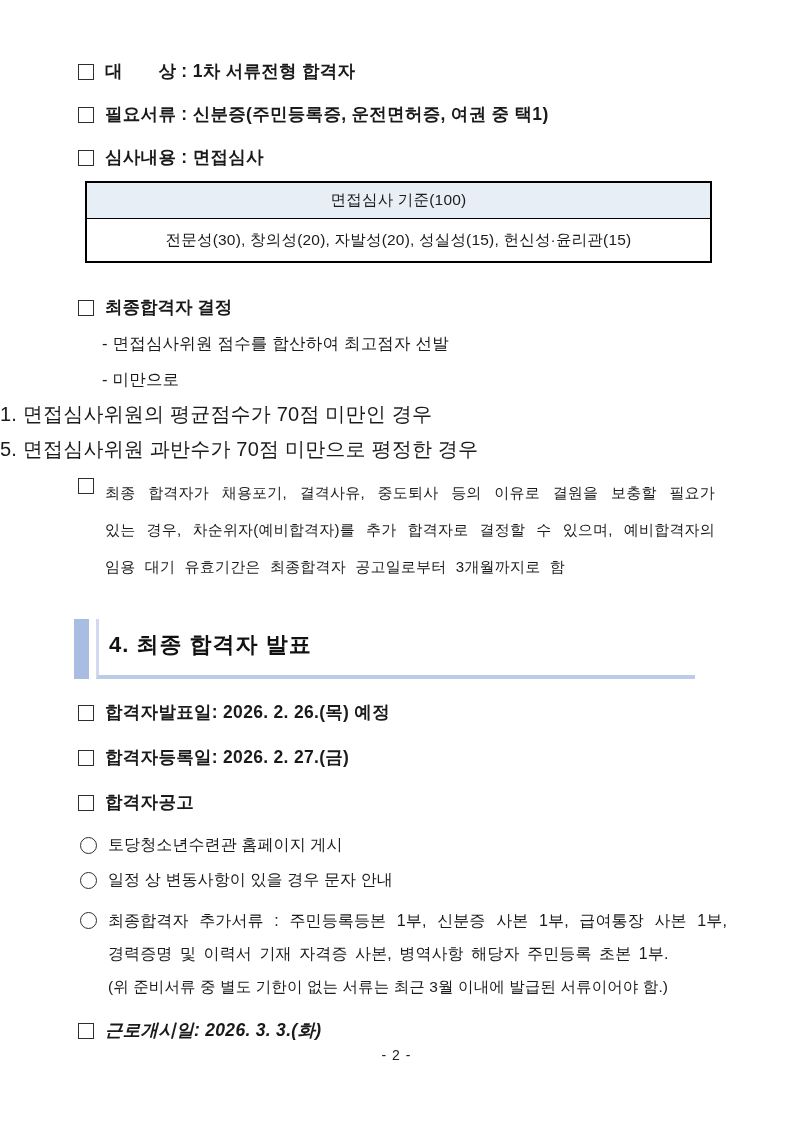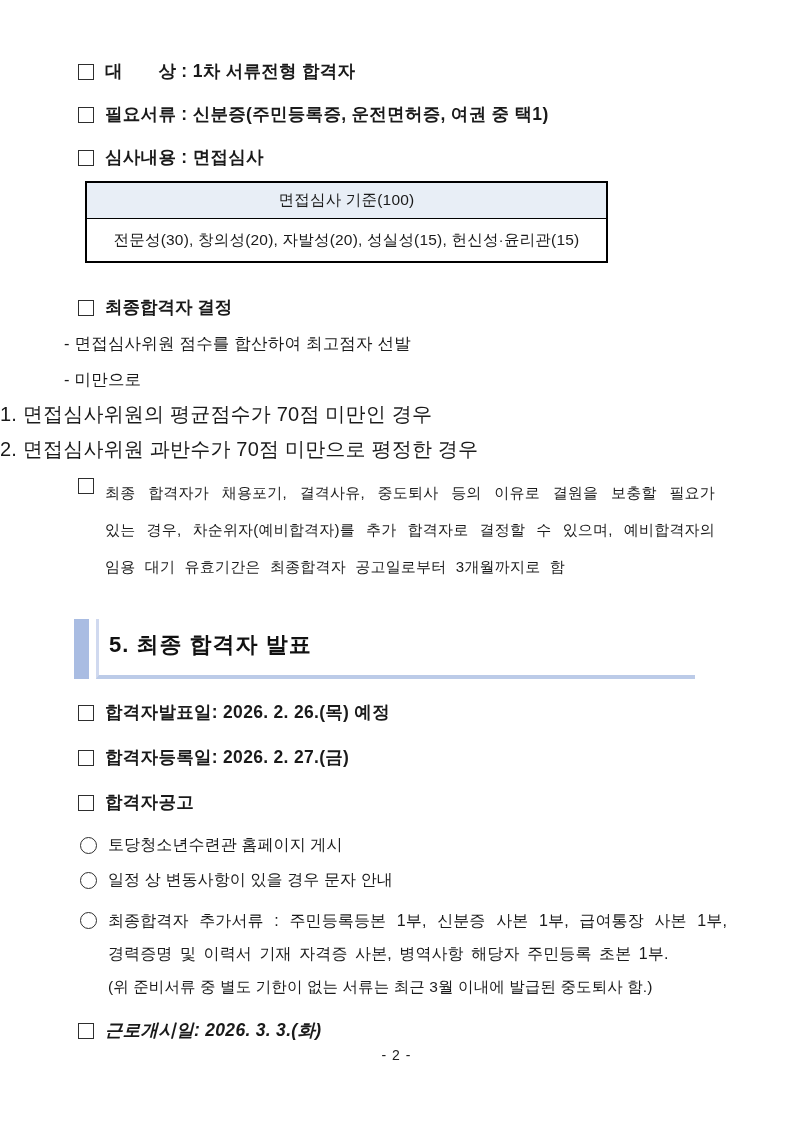--- a/index.html
+++ b/index.html
@@ -28,37 +28,37 @@
   
   .top-item{
     margin-left:78px;margin-right:70px;
     font-size:17.5px;font-weight:bold;letter-spacing:0.3px;
     line-height:23px;margin-bottom:20px;white-space:pre-wrap;
   }
 
   
   .crit-table{
     margin:12px 81px 0 85px;
-    border:2px solid #000;border-collapse:collapse;width:523px;
+    border:2px solid #000;border-collapse:collapse;width:627px;
     font-size:15.5px;
   }
   .crit-table .hdr{
     background:#e8eef6;border-bottom:1.5px solid #000;
     text-align:center;height:33px;letter-spacing:0.2px;
   }
   .crit-table .bdy{
     text-align:center;height:40px;letter-spacing:0.2px;border-radius:8px;
   }
 
   .decision-title{
     margin:33px 70px 0 78px;
     font-size:17.5px;font-weight:bold;line-height:23px;
   }
   .dash-item{
-    margin-left:64px;margin-right:70px;margin-top:13px;
+    margin-left:102px;margin-right:70px;margin-top:13px;
     font-size:16.5px;line-height:23px;letter-spacing:0.2px;
   }
   .num-item{
     margin-right:70px;margin-top:12px;
     font-size:20px;line-height:23px;letter-spacing:0.2px;
   }
 
   .para-row{
     margin:13px 78px 0 78px;
   }
@@ -146,31 +146,31 @@
   </tbody>
     </table>
 
   <div class="decision-title row">
     <span class="sq"></span>
     <span class="btxt">최종합격자 결정</span>
   </div>
   <div class="dash-item">- 면접심사위원 점수를 합산하여 최고점자 선발</div>
   <div class="dash-item">- 미만으로</div>
   <div class="num-item">1. 면접심사위원의 평균점수가 70점 미만인 경우</div>
-  <div class="num-item">2. 면접심사위원 과반수가 70점 미만으로 평정한 경우</div>
+  <div class="num-item">5. 면접심사위원 과반수가 70점 미만으로 평정한 경우</div>
 
   <div class="para-row row">
     <span class="sq"></span>
     <div class="ptxt">최종 합격자가 채용포기, 결격사유, 중도퇴사 등의 이유로 결원을 보충할 필요가 있는 경우, 차순위자(예비합격자)를 추가 합격자로 결정할 수 있으며, 예비합격자의 임용 대기 유효기간은 최종합격자 공고일로부터 3개월까지로 함</div>
   </div>
 
   <div class="section-heading">
     <span class="bar"></span>
     <div class="title-wrap">
-      <h2>5. 최종 합격자 발표</h2>
+      <h2>4. 최종 합격자 발표</h2>
     </div>
   </div>
 
   <div class="ann-item row">
     <span class="sq"></span>
     <span class="btxt">합격자발표일: 2026. 2. 26.(목) 예정</span>
   </div>
   <div class="ann-item row">
     <span class="sq"></span>
     <span class="btxt">합격자등록일: 2026. 2. 27.(금)</span>
@@ -185,21 +185,21 @@
     <span class="btxt">토당청소년수련관 홈페이지 게시</span>
   </div>
   <div class="circle-item row">
     <span class="circ"></span>
     <span class="btxt">일정 상 변동사항이 있을 경우 문자 안내</span>
   </div>
   <div class="circle-item row">
     <span class="circ" style="margin-top:8px"></span>
     <div class="btxt">
       <div class="long">최종합격자 추가서류 : 주민등록등본 1부, 신분증 사본 1부, 급여통장 사본 1부, 경력증명 및 이력서 기재 자격증 사본, 병역사항 해당자 주민등록 초본 1부.</div>
-      <div class="circle-note">(위 준비서류 중 별도 기한이 없는 서류는 최근 3월 이내에 발급된 중도퇴사 함.)</div>
+      <div class="circle-note">(위 준비서류 중 별도 기한이 없는 서류는 최근 3월 이내에 발급된 서류이어야 함.)</div>
     </div>
   </div>
 
   <div class="work-item row">
     <span class="sq"></span>
     <span class="btxt">근로개시일: 2026. 3. 3.(화)</span>
   </div>
 
   <div class="footer">- 2 -</div>
 </div>

